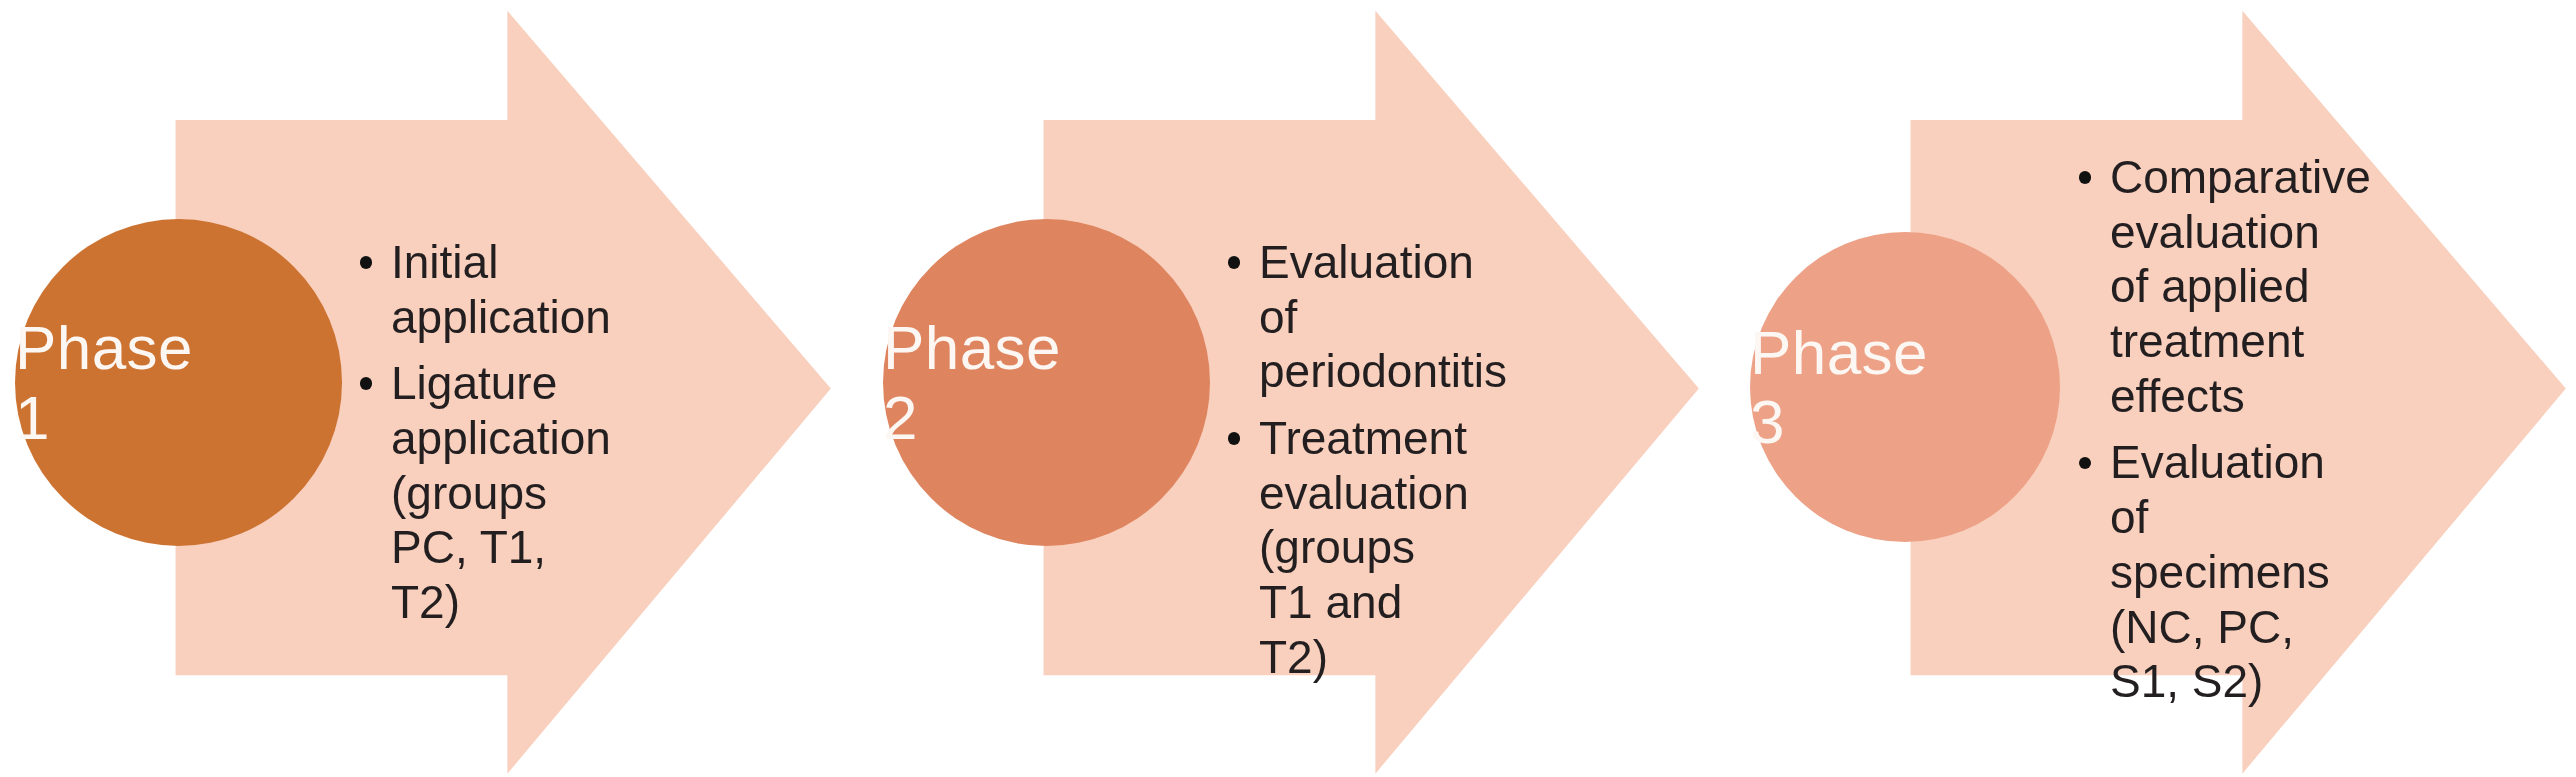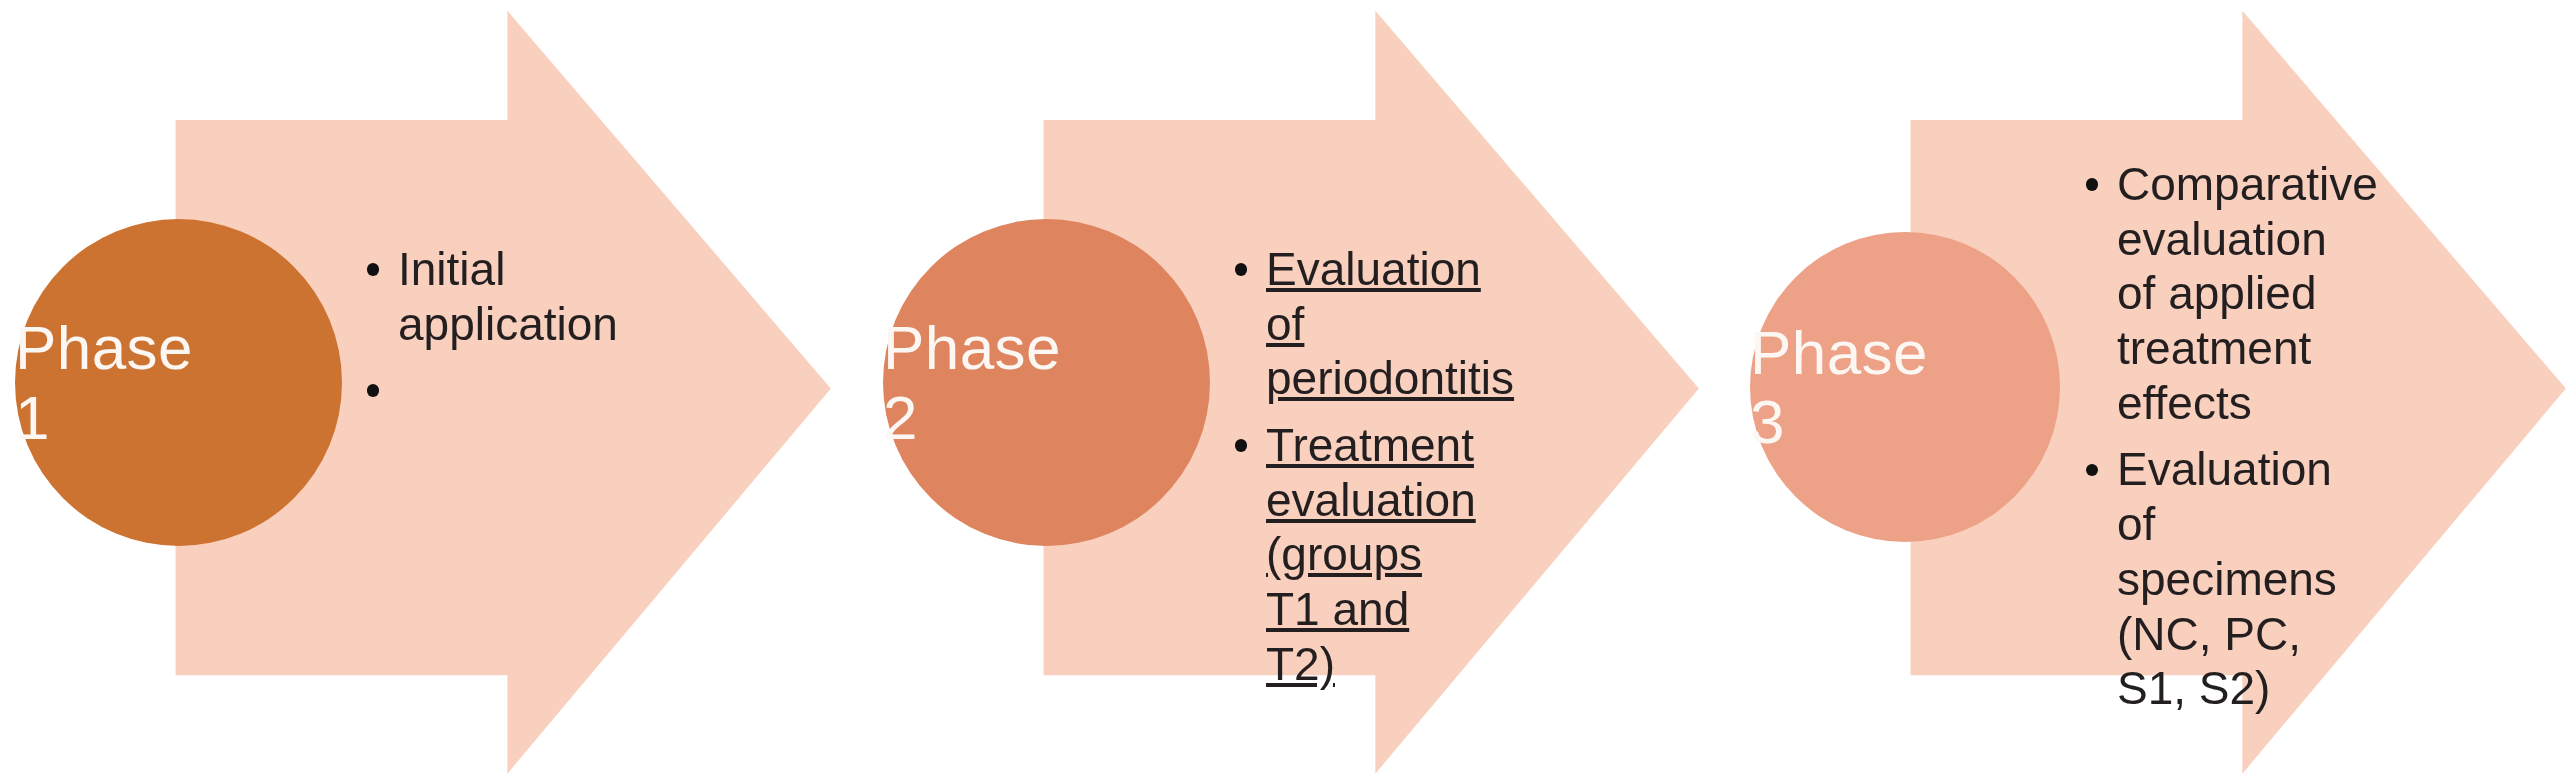--- a/index.html
+++ b/index.html
@@ -42,21 +42,21 @@
     letter-spacing: 0.4px;
   }
   .phase-circle .circle-word {
     display: block;
   }
   .phase-circle .circle-num {
     display: block;
   }
   .bullet-list {
     position: absolute;
-    margin: 15px;
+    margin: 8px;
     padding: 0;
     list-style: none;
     color: #231f20;
     font-size: 46px;
     line-height: 1.19;
     font-weight: 400;
   }
   .bullet-list li {
     position: relative;
     padding-left: 33px;
@@ -93,35 +93,36 @@
       <span class="circle-num">1</span>
     </div>
 
     <ul class="bullet-list" style="left:350px; top:227px; width:234px;">
       <li>
         <span class="bullet-dot"></span>
         <span class="bullet-text">Initial application</span>
       </li>
       <li>
         <span class="bullet-dot"></span>
+        <span class="bullet-text">Ligature application (groups PC, T1, T2)</span>
       </li>
     </ul>
   </div>
 
   <div class="phase-group" style="left:868px; width:868px;">
     <svg class="arrow-svg" width="868" height="777" viewBox="0 0 1040 932" aria-hidden="true">
       <polygon points="210,144 608,144 608,13 996,466 608,928 608,810 210,810" fill="#f9cfbd"></polygon>
     </svg>
 
     <div class="phase-circle" style="left:15px; top:219px; width:327px; height:327px; background:#de8560;">
       <span class="circle-word">Phase</span>
       <span class="circle-num">2</span>
     </div>
 
-    <ul class="bullet-list" style="left:350px; top:227px; width:242px;text-decoration:underline;">
+    <ul class="bullet-list" style="left:350px; top:227px; width:242px;">
       <li>
         <span class="bullet-dot"></span>
         <span class="bullet-text">Evaluation of periodontitis</span>
       </li>
       <li>
         <span class="bullet-dot"></span>
         <span class="bullet-text">Treatment evaluation (groups T1 and T2)</span>
       </li>
     </ul>
   </div>

